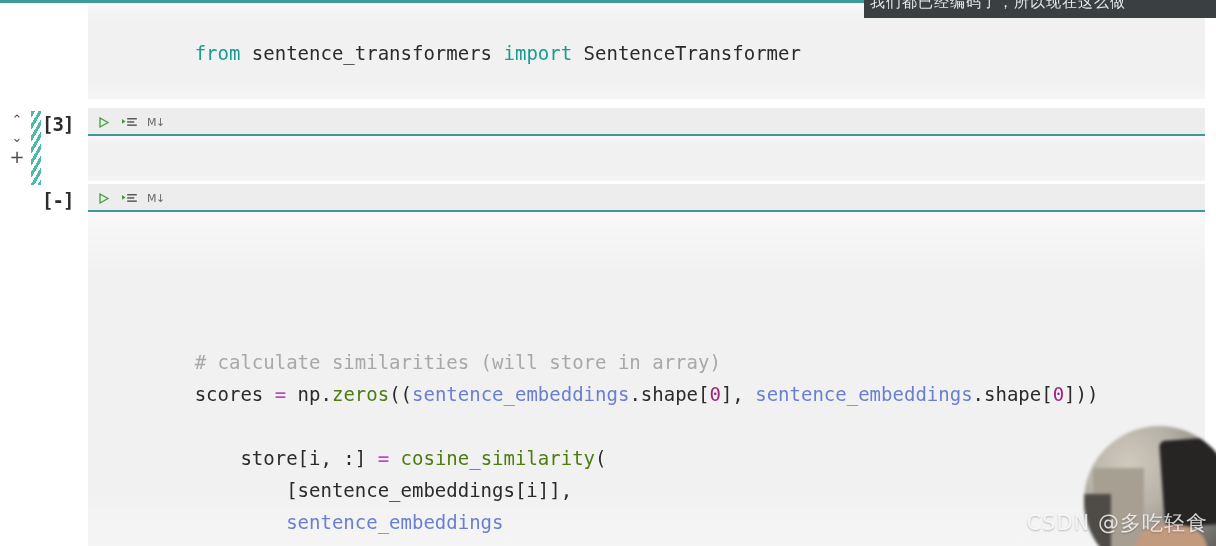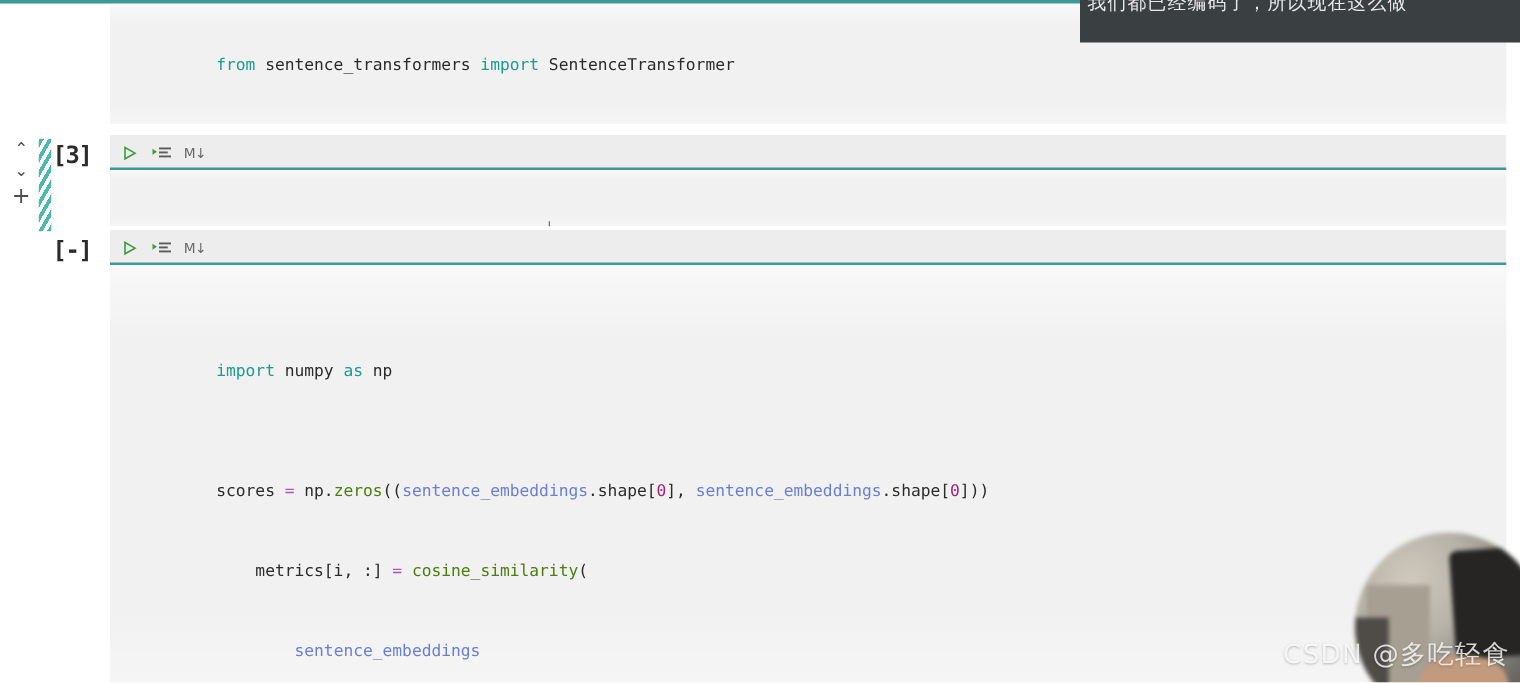--- a/index.html
+++ b/index.html
@@ -159,21 +159,21 @@
     height: 9px;
     background: #ffffff;
   }
   .gap-1 { top: 96px; }
   .gap-2 { top: 178px; }
 
   
   .code {
     position: absolute;
     font-family: "DejaVu Sans Mono", "Liberation Mono", monospace;
-    font-size: 13px;
+    font-size: 19px;
     line-height: 32px;
     white-space: pre;
     color: #2b2b2b;
     left: 38px;
   }
   .kw      { color: #1a9c8e; }       
   .fn      { color: #4d7c0f; }       
   .var     { color: #6a7fd2; }       
   .num     { color: #a0247c; }       
   .str     { color: #c08a8a; }       
@@ -197,21 +197,21 @@
     vertical-align: -3px;
     margin: 0 -0.5px;
   }
 
   
   .topright-panel {
     position: absolute;
     right: 0;
     top: -1px;
     width: 352px;
-    height: 35px;
+    height: 19px;
     background: #3a3f42;
     overflow: hidden;
   }
   .topright-panel .tr-text {
     position: absolute;
     left: 6px;
     top: -6px;
     font-family: "DejaVu Sans", "Liberation Sans", sans-serif;
     font-size: 15px;
     color: #e8e8e8;
@@ -347,34 +347,37 @@
           <rect x="6.2" y="8.4" width="9.6" height="1.5" fill="#5a5a5a"></rect>
         </svg>
       </span>
       <span class="tb-icon tb-md">M↓</span>
       <span class="tb-sep"></span>
     </div>
 
     <div class="code-area pane-c"></div>
 
 
-    <div class="code" style="left:38px; top:247px;">
-      <span class="kw">import </span><span class="plain">numpy </span><span class="kw">as </span><span class="plain">np</span>
-    </div>
-
+
+    <div class="code" style="left:38px; top:311px;">
+      <span class="cmt"># calculate similarities (will store in array)</span>
+    </div>
 
     <div class="code" style="left:38px; top:343px;">
       <span class="plain">scores </span><span class="op">= </span><span class="plain">np.</span><span class="fn">zeros</span><span class="plain">((</span><span class="var">sentence_embeddings</span><span class="plain">.shape[</span><span class="num">0</span><span class="plain">], </span><span class="var">sentence_embeddings</span><span class="plain">.shape[</span><span class="num">0</span><span class="plain">]))</span>
     </div>
 
 
     <div class="code" style="left:38px; top:407px;">
-      <span class="plain">    metrics[i, :] </span><span class="op">= </span><span class="fn">cosine_similarity</span><span class="plain">(</span>
-    </div>
-
+      <span class="plain">    store[i, :] </span><span class="op">= </span><span class="fn">cosine_similarity</span><span class="plain">(</span>
+    </div>
+
+    <div class="code" style="left:38px; top:439px;">
+      <span class="plain">        [sentence_embeddings[i]],</span>
+    </div>
 
     <div class="code" style="left:38px; top:471px;">
       <span class="plain">        </span><span class="var">sentence_embeddings</span>
     </div>
 
     <div class="code" style="left:38px; top:503px;">
       <span class="plain">    )[</span><span class="num">0</span><span class="plain">]</span>
     </div>
 
   </div>

